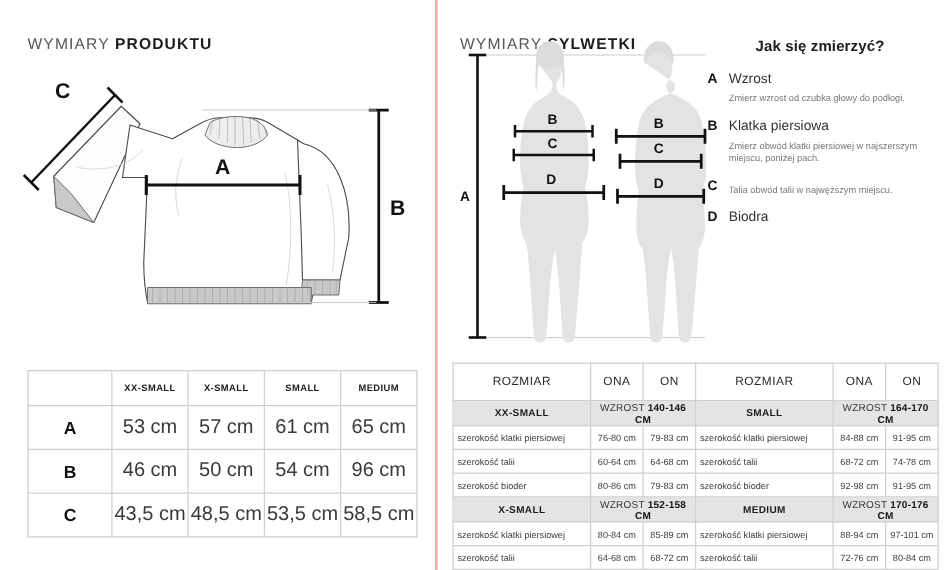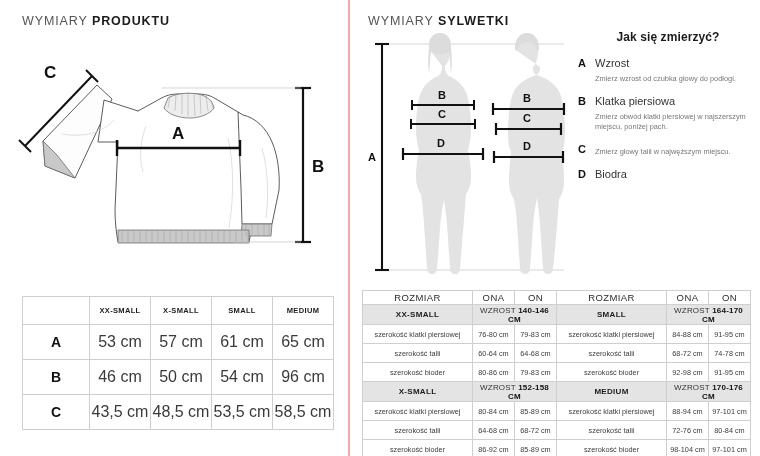--- a/index.html
+++ b/index.html
@@ -26,21 +26,21 @@
     position: relative;
     height: 456px;
     box-sizing: border-box;
   }
   #panel-left  { width: 348px; }
   #panel-right { width: 412px; border-left: 2px solid #fca5a5; }
 
   
   .panel-title {
     position: absolute;
-    top: 14px;
+    top: 28px;
     font-size: 12.5px;
     letter-spacing: 0.9px;
     color: #555;
     font-weight: 400;
     white-space: nowrap;
   }
   .panel-title b { color: #1c1c1c; font-weight: 700; }
   #title-left  { left: 22px; }
   #title-right { left: 18px; }
 
@@ -88,21 +88,21 @@
 
   
   #silhouette-figure {
     position: absolute;
     left: 18px; top: 32px;
     width: 200px; height: 248px;
   }
 
   #howto {
     position: absolute;
-    left: 228px;
+    left: 216px;
     top: 30px;
     width: 180px;
   }
   #howto-title {
     text-align: center;
     font-size: 12px;
     font-weight: 700;
     color: #1c1c1c;
     margin-bottom: 13px;
     letter-spacing: 0.1px;
@@ -150,41 +150,41 @@
     vertical-align: middle;
     font-size: 7.3px;
     color: #3c3c3c;
     font-weight: 400;
     text-align: center;
     box-sizing: border-box;
   }
   #body-table td.colhead {
     font-size: 9.5px;
     color: #2b2b2b;
-    height: 14px;
+    height: 30px;
     letter-spacing: 0.4px;
   }
   #body-table tr.group-row td {
     background: #e4e4e4;
     font-size: 8px;
     font-weight: 700;
     color: #1c1c1c;
     height: 20px;
     letter-spacing: 0.3px;
   }
   #body-table tr.group-row td.height-cell {
     font-weight: 400;
     letter-spacing: 0.2px;
     color: #333;
   }
   #body-table tr.group-row td.height-cell b {
     font-weight: 700;
     color: #111;
   }
-  #body-table td.label-cell { text-align: center; }
+  #body-table td.label-cell { text-align: left; }
   .bt-c1 { width: 110px; }
   .bt-c2 { width: 42px; }
   .bt-c3 { width: 42px; }
 </style>
 </head>
 <body>
 
 <div id="root">
 
   <div class="panel" id="panel-left">
@@ -478,21 +478,21 @@
         <div class="guide-letter">B</div>
         <div class="guide-body">
           <div class="guide-name">Klatka piersiowa</div>
           <div class="guide-desc">Zmierz obwód klatki piersiowej w najszerszym miejscu, poniżej pach.</div>
         </div>
       </div>
 
       <div class="guide-item">
         <div class="guide-letter">C</div>
         <div class="guide-body">
-          <div class="guide-desc">Zmierz głowy talii w najwęższym miejscu.</div>
+          <div class="guide-desc">Talia obwód talii w najwęższym miejscu.</div>
         </div>
       </div>
 
       <div class="guide-item">
         <div class="guide-letter">D</div>
         <div class="guide-body">
           <div class="guide-name">Biodra</div>
         </div>
       </div>
     </div>

